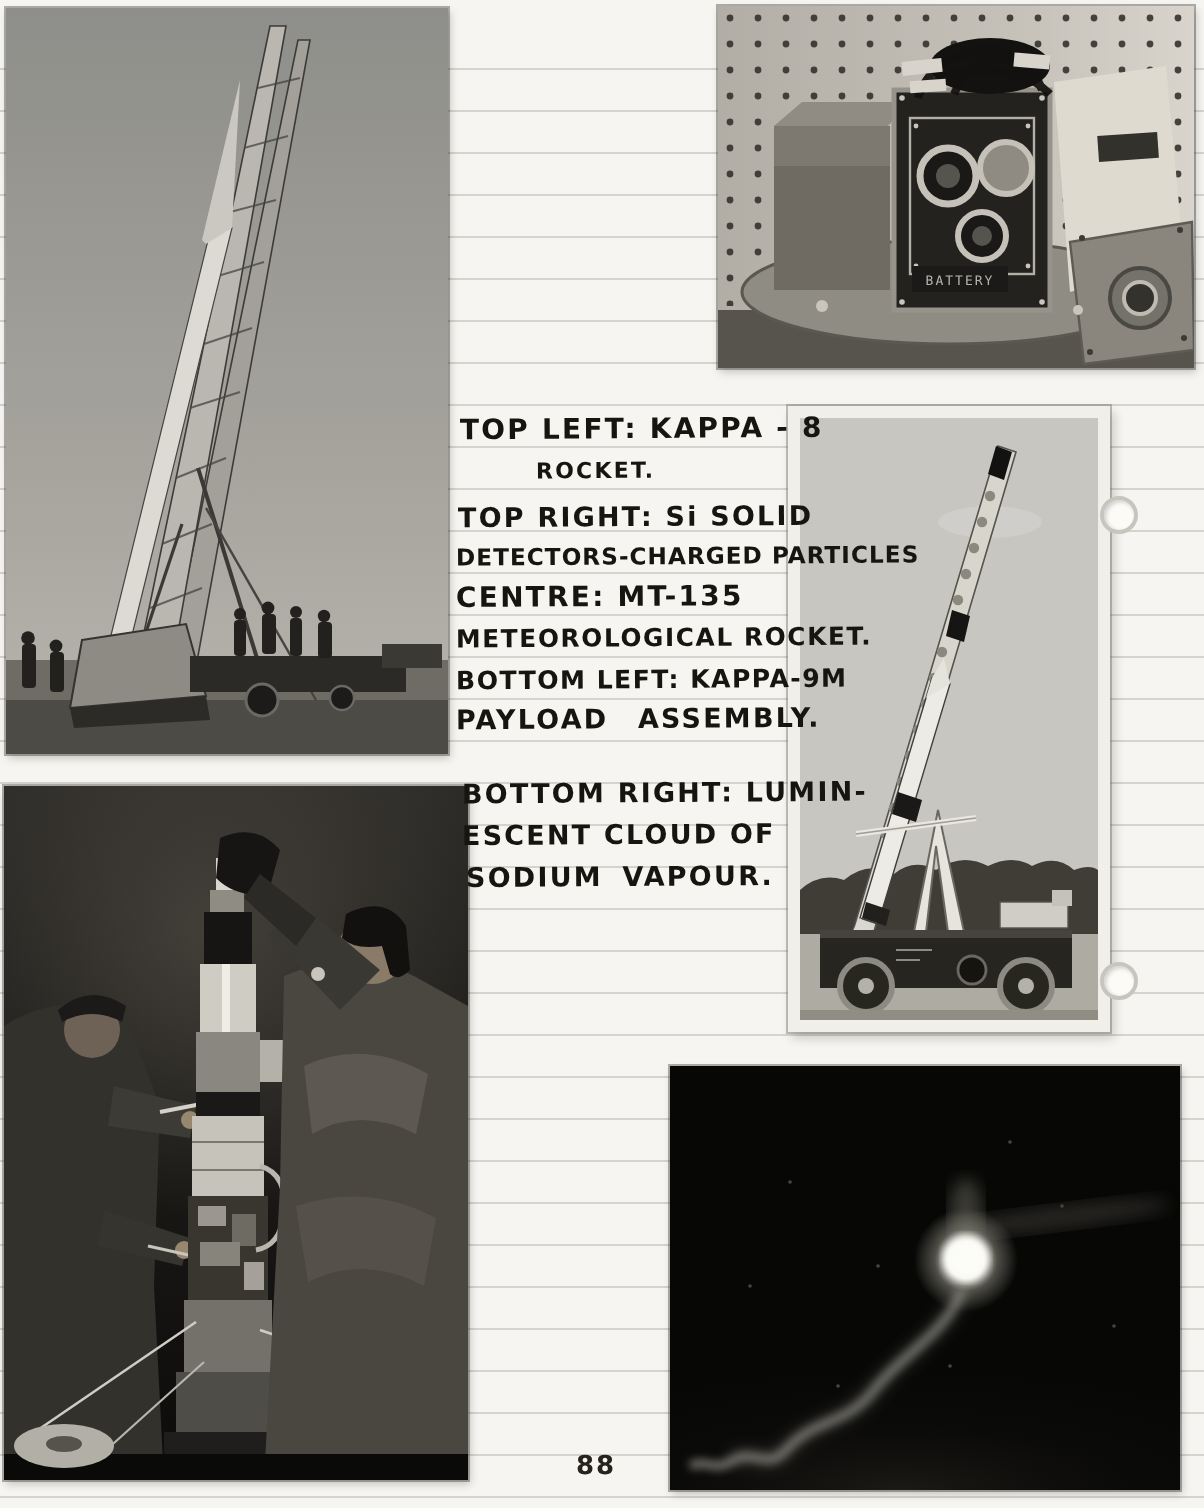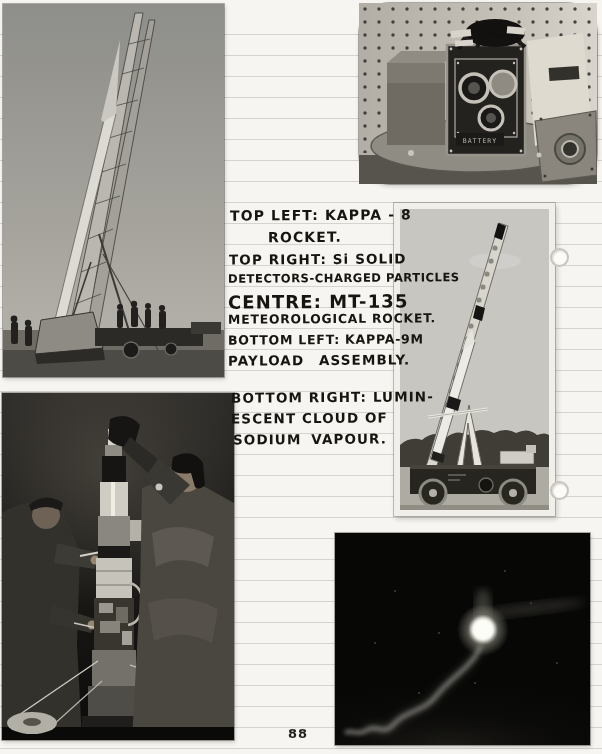--- a/index.html
+++ b/index.html
@@ -12,35 +12,35 @@
     background-position:0 14px;
     font-family:"DejaVu Sans", sans-serif;
   }
   .photo{
     position:absolute;
     box-shadow:0 0 0 1px rgba(40,38,34,.35), 1px 2px 4px rgba(40,38,34,.25);
     background:#888;
   }
   .photo svg{display:block;}
   #ph-tl{left:3px;top:4px;width:221px;height:373px;}
-  #ph-tr{left:359px;top:3px;width:238px;height:181px;border-radius:31px;}
+  #ph-tr{left:359px;top:3px;width:238px;height:181px;}
   #ph-cr{left:394px;top:203px;width:161px;height:313px;background:#f0efe9;
          box-shadow:0 0 0 1px rgba(120,118,110,.45), 2px 3px 5px rgba(40,38,34,.22);}
   #ph-cr svg{margin:6px;}
   #ph-bl{left:2px;top:393px;width:232px;height:347px;}
   #ph-br{left:335px;top:533px;width:255px;height:212px;}
   .cap{
     position:absolute;color:#17150f;font-weight:700;
     letter-spacing:1.1px;white-space:nowrap;transform:rotate(-.4deg);
   }
   .l0{top:207px;left:230px;font-size:14px;}
-  .l1{top:229px;left:268px;font-size:14px;}
+  .l1{top:229px;left:268px;font-size:11px;}
   .l2{top:251px;left:229px;font-size:13.5px;}
   .l3{top:271px;left:228px;font-size:11.6px;letter-spacing:.5px;}
-  .l4{top:291px;left:228px;font-size:18px;}
+  .l4{top:291px;left:228px;font-size:14px;}
   .l5{top:311px;left:228px;font-size:12.4px;letter-spacing:.8px;}
   .l6{top:332px;left:228px;font-size:12.6px;letter-spacing:.7px;}
   .l7{top:352px;left:228px;font-size:13.5px;word-spacing:9px;}
   .l8{top:389px;left:231px;font-size:13.5px;}
   .l9{top:410px;left:231px;font-size:13.5px;}
   .l10{top:431px;left:233px;font-size:13.5px;word-spacing:4px;}
   .pagenum{
     position:absolute;left:288px;top:726px;font-size:13px;font-weight:700;
     color:#26231e;letter-spacing:1px;
   }

